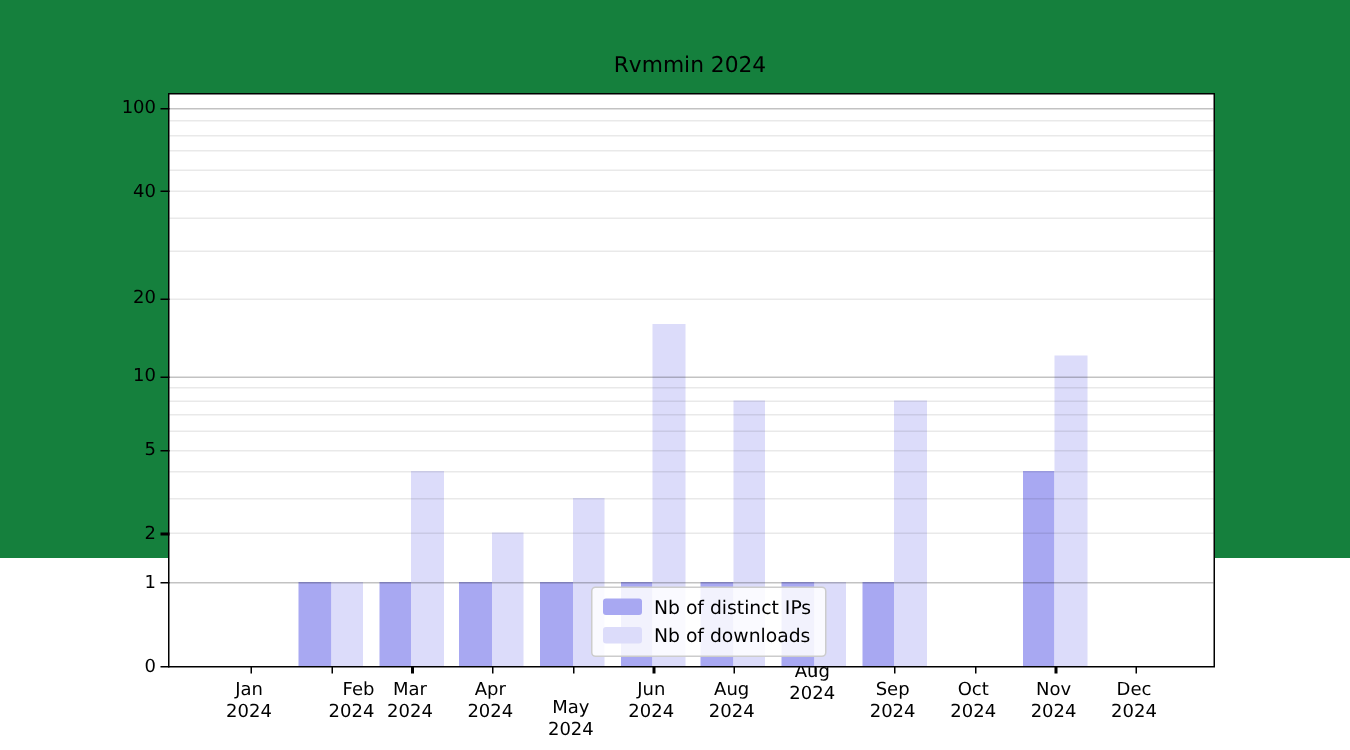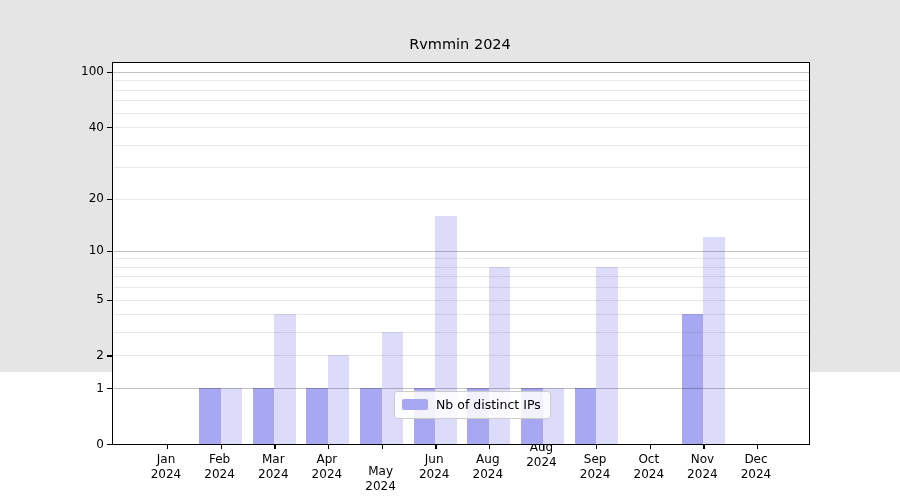--- a/index.html
+++ b/index.html
@@ -1,17 +1,17 @@
 <!DOCTYPE html>
 <html><head>
 <meta charset="utf-8">
 <style>
   html,body{margin:0;padding:0;background:#ffffff;width:900px;height:500px;overflow:hidden;
     font-family:"DejaVu Sans","Liberation Sans",sans-serif;}
-  .figure{position:relative;width:900px;height:372px;background:#e5e5e5;}
+  .figure{position:relative;width:900px;height:372px;background:#15803d;}
   .chart-title{position:absolute;left:112px;top:36px;width:696px;text-align:center;
     font-size:14.5px;color:#000;}
   .plot-area{position:absolute;left:112px;top:62px;width:696px;height:381px;
     border:1px solid #000;box-sizing:content-box;background:#fff;}
   .gridline{position:absolute;left:0;width:100%;height:1px;z-index:3;pointer-events:none;}
   .gridline.minor{background:rgba(0,0,0,0.085);}
   .gridline.major{background:rgba(0,0,0,0.24);}
   .bar{position:absolute;z-index:1;}
   .ytick-mark{position:absolute;left:-6px;width:6px;height:1.4px;background:#000;z-index:4;}
   .xtick-mark{position:absolute;top:381px;width:1.4px;height:5px;background:#000;z-index:4;}
@@ -93,38 +93,42 @@
         <div class="xtick-mark" style="left: 483.1px;"></div>
         <div class="xtick-mark" style="left: 536.8px;"></div>
         <div class="xtick-mark" style="left: 590.4px;"></div>
         <div class="xtick-mark" style="left: 644px;"></div>
       </div>
     <div class="legend" id="legend">
         <div class="legend-row">
           <div class="legend-swatch" style="background: rgb(168, 168, 242);"></div>
           <div class="legend-label">Nb of distinct IPs</div>
         </div>
+        <div class="legend-row">
+          <div class="legend-swatch" style="background: rgb(220, 220, 250);"></div>
+          <div class="legend-label">Nb of downloads</div>
+        </div>
       </div>
   </div>
   <div id="ylabels">
       <div class="ytick-label" style="top: 443.5px;">0</div>
       <div class="ytick-label" style="top: 387.6px;">1</div>
       <div class="ytick-label" style="top: 354.9px;">2</div>
       <div class="ytick-label" style="top: 299px;">5</div>
       <div class="ytick-label" style="top: 250.2px;">10</div>
       <div class="ytick-label" style="top: 198px;">20</div>
       <div class="ytick-label" style="top: 126.5px;">40</div>
       <div class="ytick-label" style="top: 71.4px;">100</div>
     </div>
   <div id="xlabels">
       <div class="xtick-label" style="left: 166px; top: 452px;">
         <div>Jan</div>
         <div>2024</div>
       </div>
-      <div class="xtick-label" style="left: 219.6px; top: 452px;">
+      <div class="xtick-label" style="left: 219.6px; top: 452px; text-align: right;">
         <div>Feb</div>
         <div>2024</div>
       </div>
       <div class="xtick-label" style="left: 273.3px; top: 452px;">
         <div>Mar</div>
         <div>2024</div>
       </div>
       <div class="xtick-label" style="left: 326.9px; top: 452px;">
         <div>Apr</div>
         <div>2024</div>

